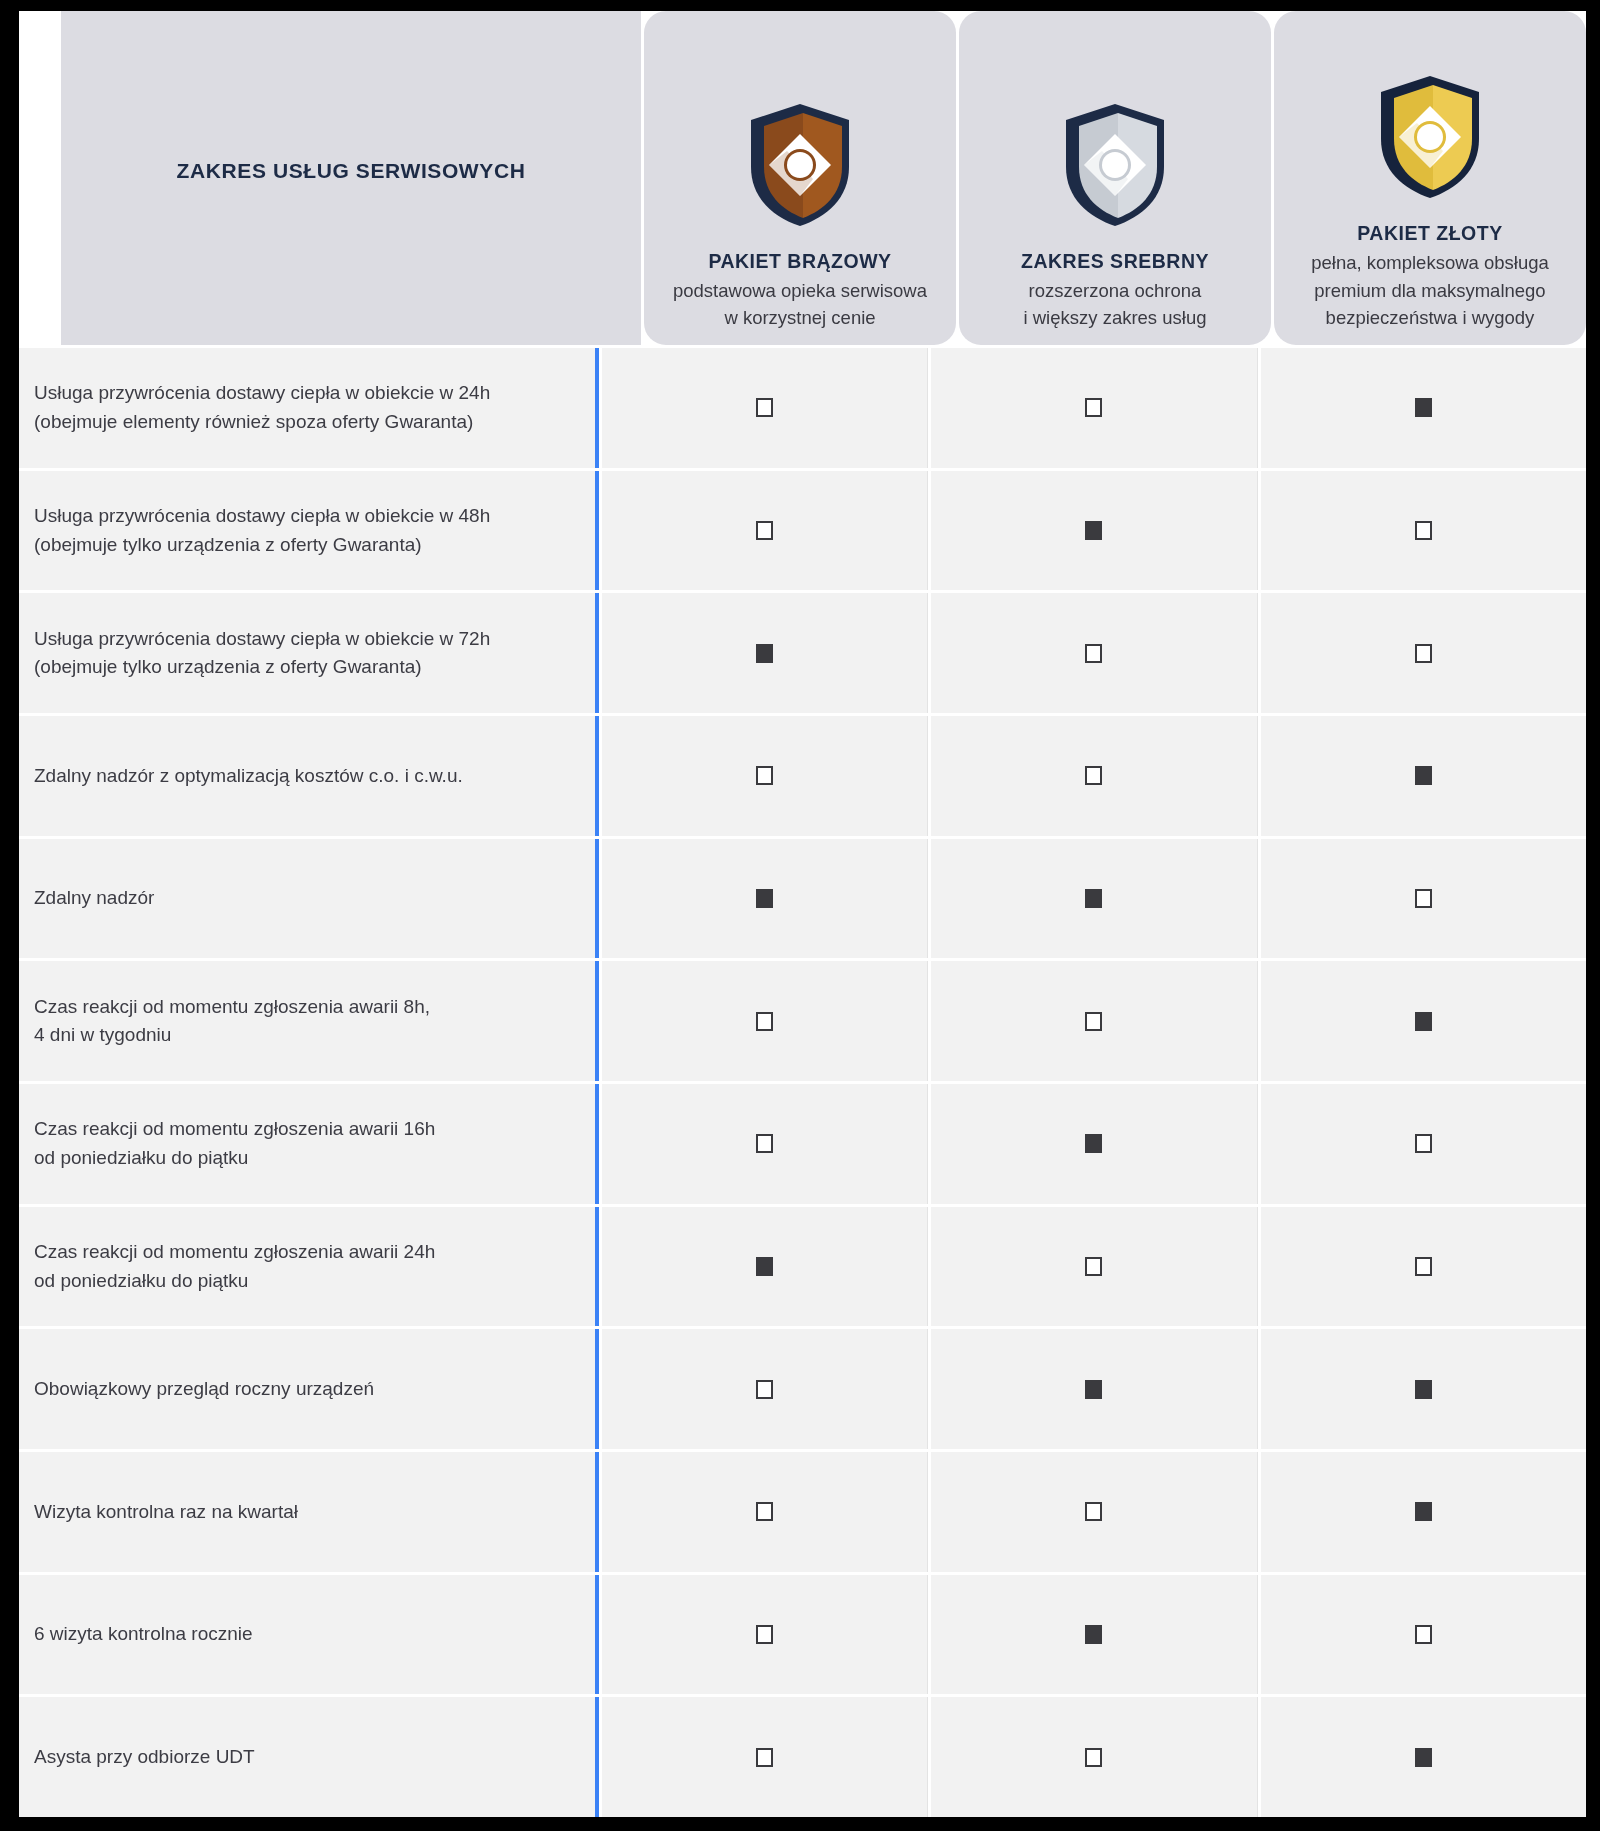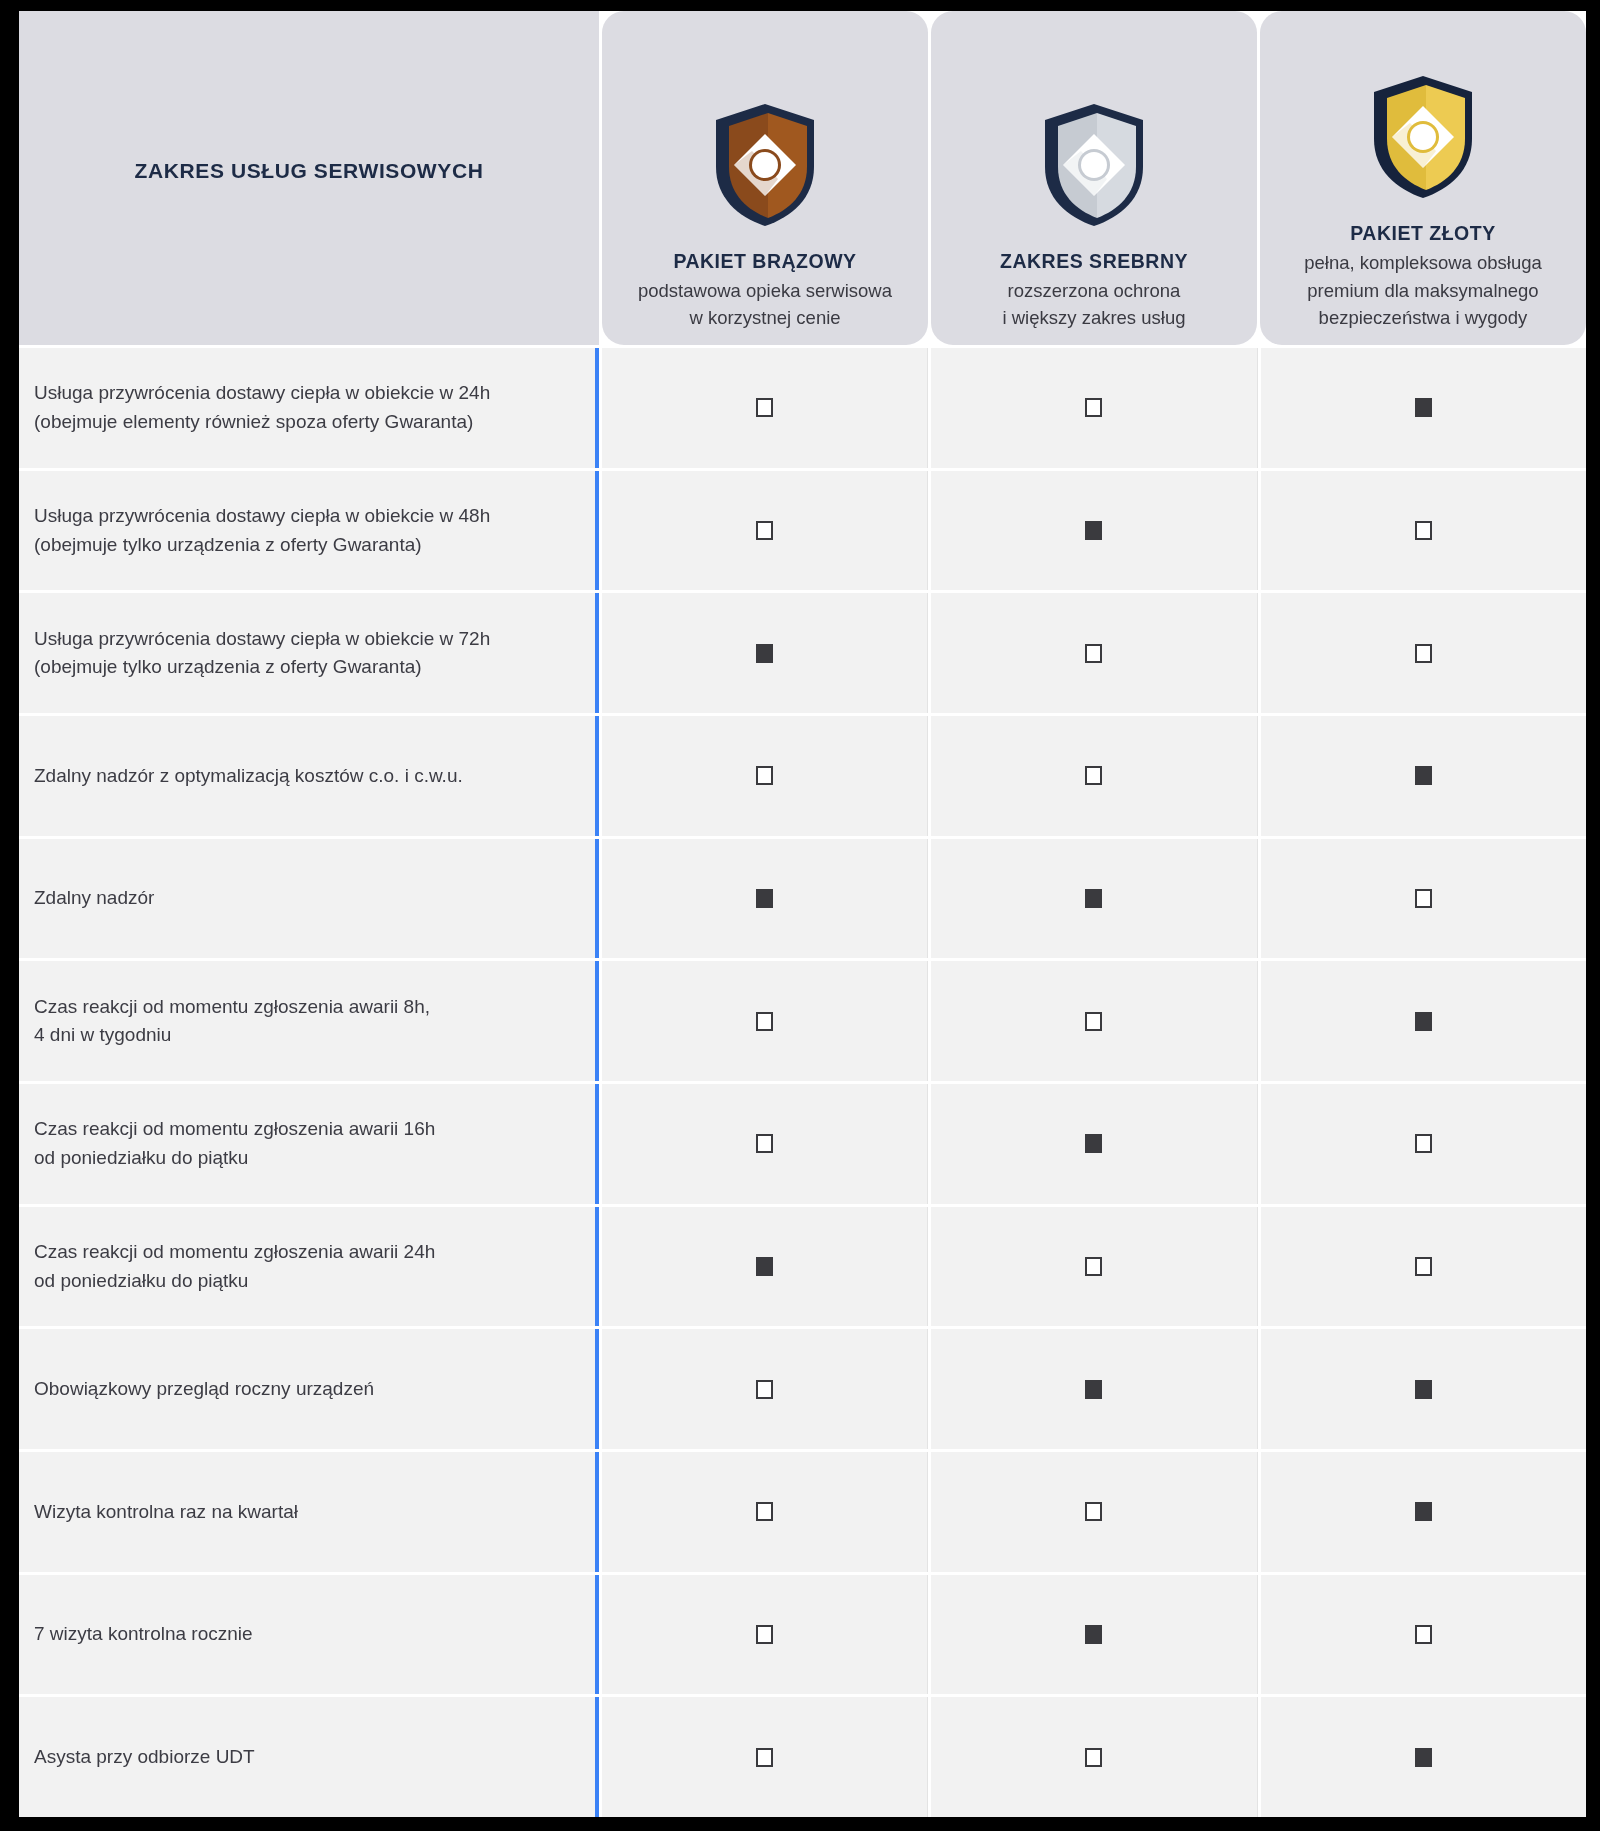--- a/index.html
+++ b/index.html
@@ -32,20 +32,21 @@
     box-sizing: border-box;
   }
 
   
   .thead {
     display: flex;
     flex: 0 0 auto;
     height: 334px;
     gap: 3px;
     background: #ffffff;
+    margin-left: 42px;
   }
 
   .th {
     background: #dcdce2;
     box-sizing: border-box;
     display: flex;
     flex-direction: column;
     align-items: center;
     justify-content: flex-end;
     padding-bottom: 14px;
@@ -382,21 +383,21 @@
           <div class="td td-mark">
             <div class="box"></div>
           </div>
           <div class="td td-mark">
             <div class="box filled"></div>
           </div>
         </div>
         <div class="tr">
           <div class="td td-label">
             <div class="row-text">
-              <span>7 wizyta kontrolna rocznie</span>
+              <span>6 wizyta kontrolna rocznie</span>
             </div>
           </div>
           <div class="td td-mark">
             <div class="box"></div>
           </div>
           <div class="td td-mark">
             <div class="box filled"></div>
           </div>
           <div class="td td-mark">
             <div class="box"></div>

